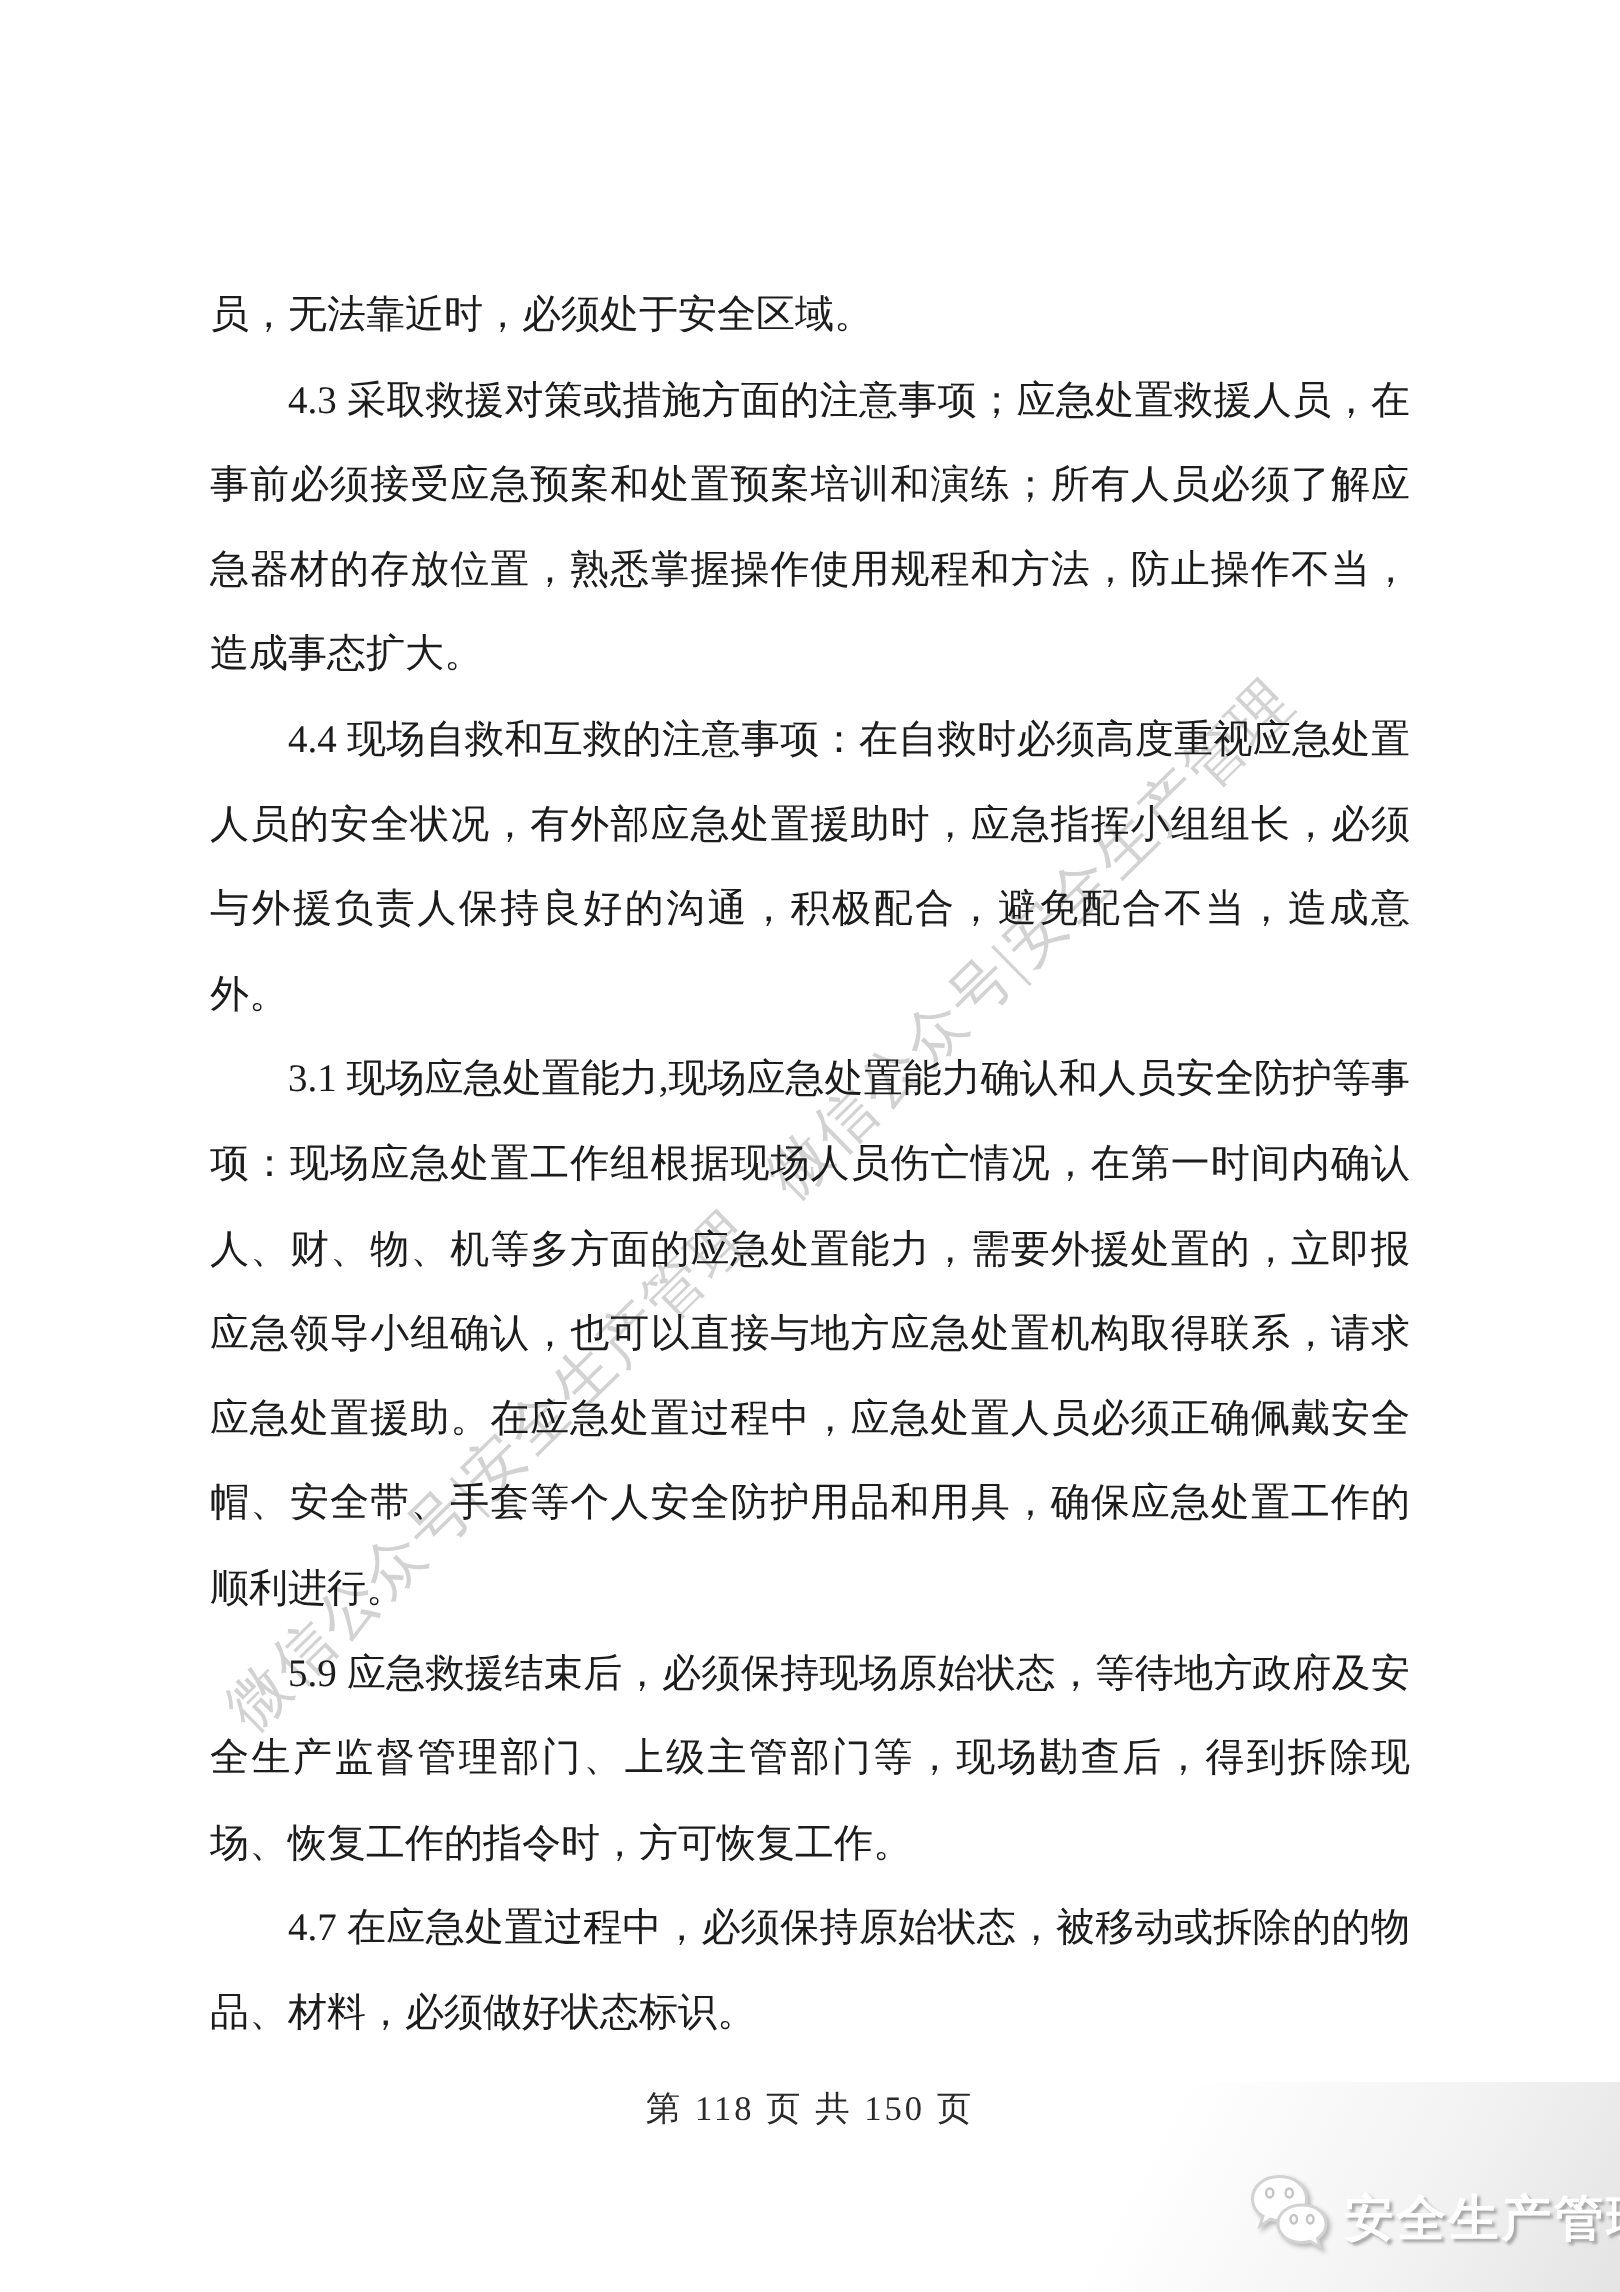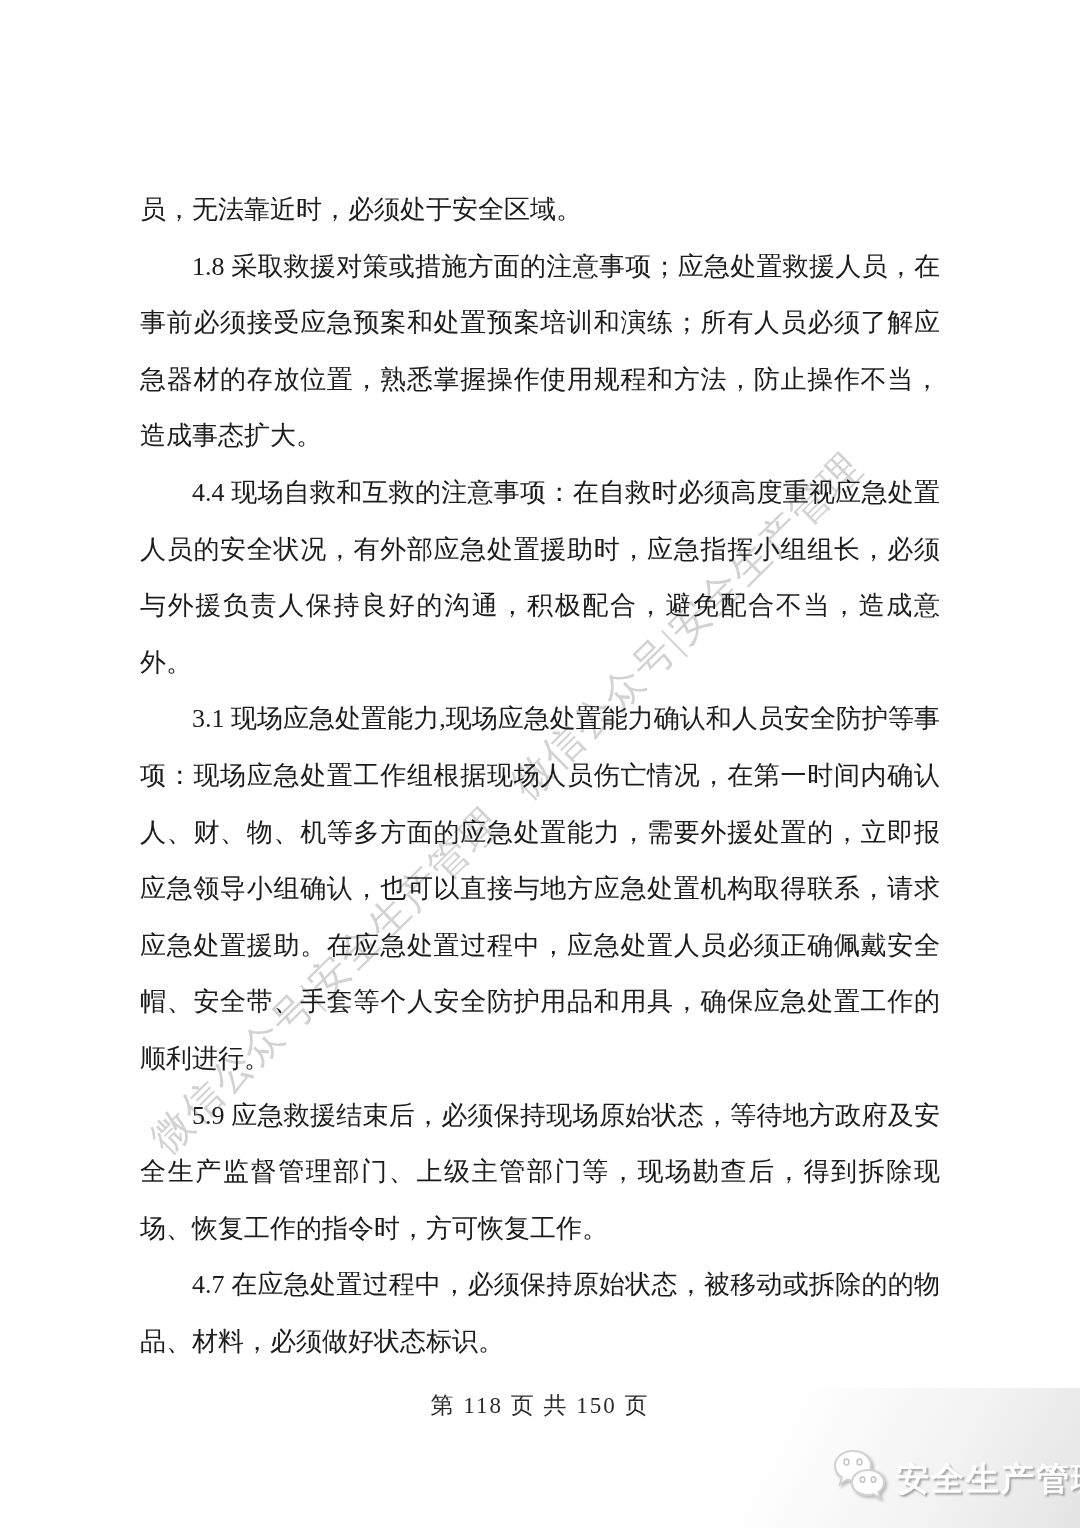--- a/index.html
+++ b/index.html
@@ -89,21 +89,21 @@
 <body>
 
 <div class="page">
 
   <div class="watermark">
     <span>微信公众号|安全生产管理</span><span>微信公众号|安全生产管理</span>
   </div>
 
   <div class="content">
     <p>员，无法靠近时，必须处于安全区域。</p>
-    <p class="indent">1.8 采取救援对策或措施方面的注意事项；应急处置救援人员，在事前必须接受应急预案和处置预案培训和演练；所有人员必须了解应急器材的存放位置，熟悉掌握操作使用规程和方法，防止操作不当，造成事态扩大。</p>
+    <p class="indent">4.3 采取救援对策或措施方面的注意事项；应急处置救援人员，在事前必须接受应急预案和处置预案培训和演练；所有人员必须了解应急器材的存放位置，熟悉掌握操作使用规程和方法，防止操作不当，造成事态扩大。</p>
     <p class="indent">4.4 现场自救和互救的注意事项：在自救时必须高度重视应急处置人员的安全状况，有外部应急处置援助时，应急指挥小组组长，必须与外援负责人保持良好的沟通，积极配合，避免配合不当，造成意外。</p>
     <p class="indent">3.1 现场应急处置能力,现场应急处置能力确认和人员安全防护等事项：现场应急处置工作组根据现场人员伤亡情况，在第一时间内确认人、财、物、机等多方面的应急处置能力，需要外援处置的，立即报应急领导小组确认，也可以直接与地方应急处置机构取得联系，请求应急处置援助。在应急处置过程中，应急处置人员必须正确佩戴安全帽、安全带、手套等个人安全防护用品和用具，确保应急处置工作的顺利进行。</p>
     <p class="indent">5.9 应急救援结束后，必须保持现场原始状态，等待地方政府及安全生产监督管理部门、上级主管部门等，现场勘查后，得到拆除现场、恢复工作的指令时，方可恢复工作。</p>
     <p class="indent">4.7 在应急处置过程中，必须保持原始状态，被移动或拆除的的物品、材料，必须做好状态标识。</p>
   </div>
 
   <div class="footer">
     <span>第 118 页 共 150 页</span>
   </div>
 

